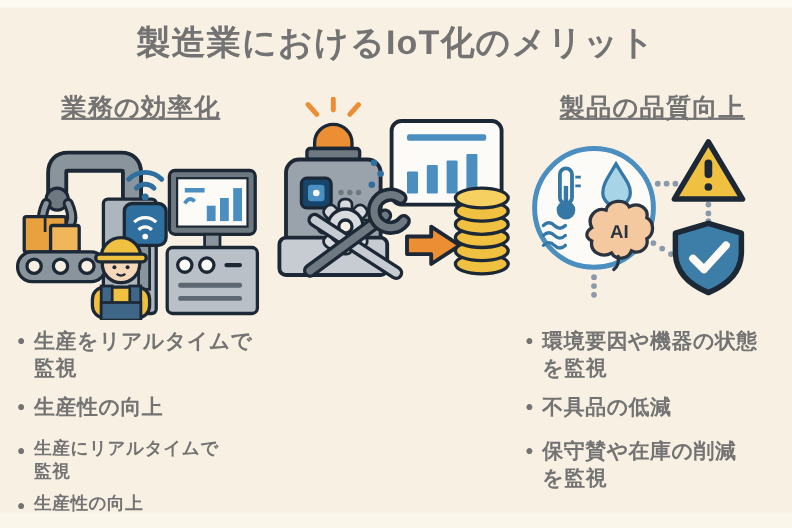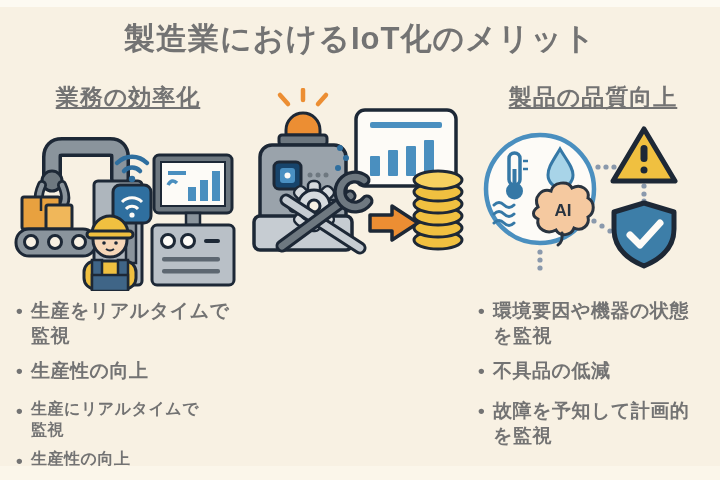--- a/index.html
+++ b/index.html
@@ -262,18 +262,18 @@
         <g>
           <path d="M168,84 l30,9 v17 c0,19 -13,30 -30,37 c-17,-7 -30,-18 -30,-37 v-17 z" fill="#3D7EA8" stroke="#1D2836" stroke-width="5" stroke-linejoin="round"></path>
           <polyline points="154,116 164,126 184,104" fill="none" stroke="#FDFBF7" stroke-width="7" stroke-linecap="round" stroke-linejoin="round"></polyline>
         </g>
       </svg>
     </div>
     <ul class="bullets">
       <li>環境要因や機器の状態
 を監視</li>
       <li>不具品の低減</li>
-      <li class="gap">故障を予知して計画的
+      <li class="gap">保守賛や在庫の削減
 を監視</li>
     </ul>
   </section>
 
 </div>
 
 </body></html>

